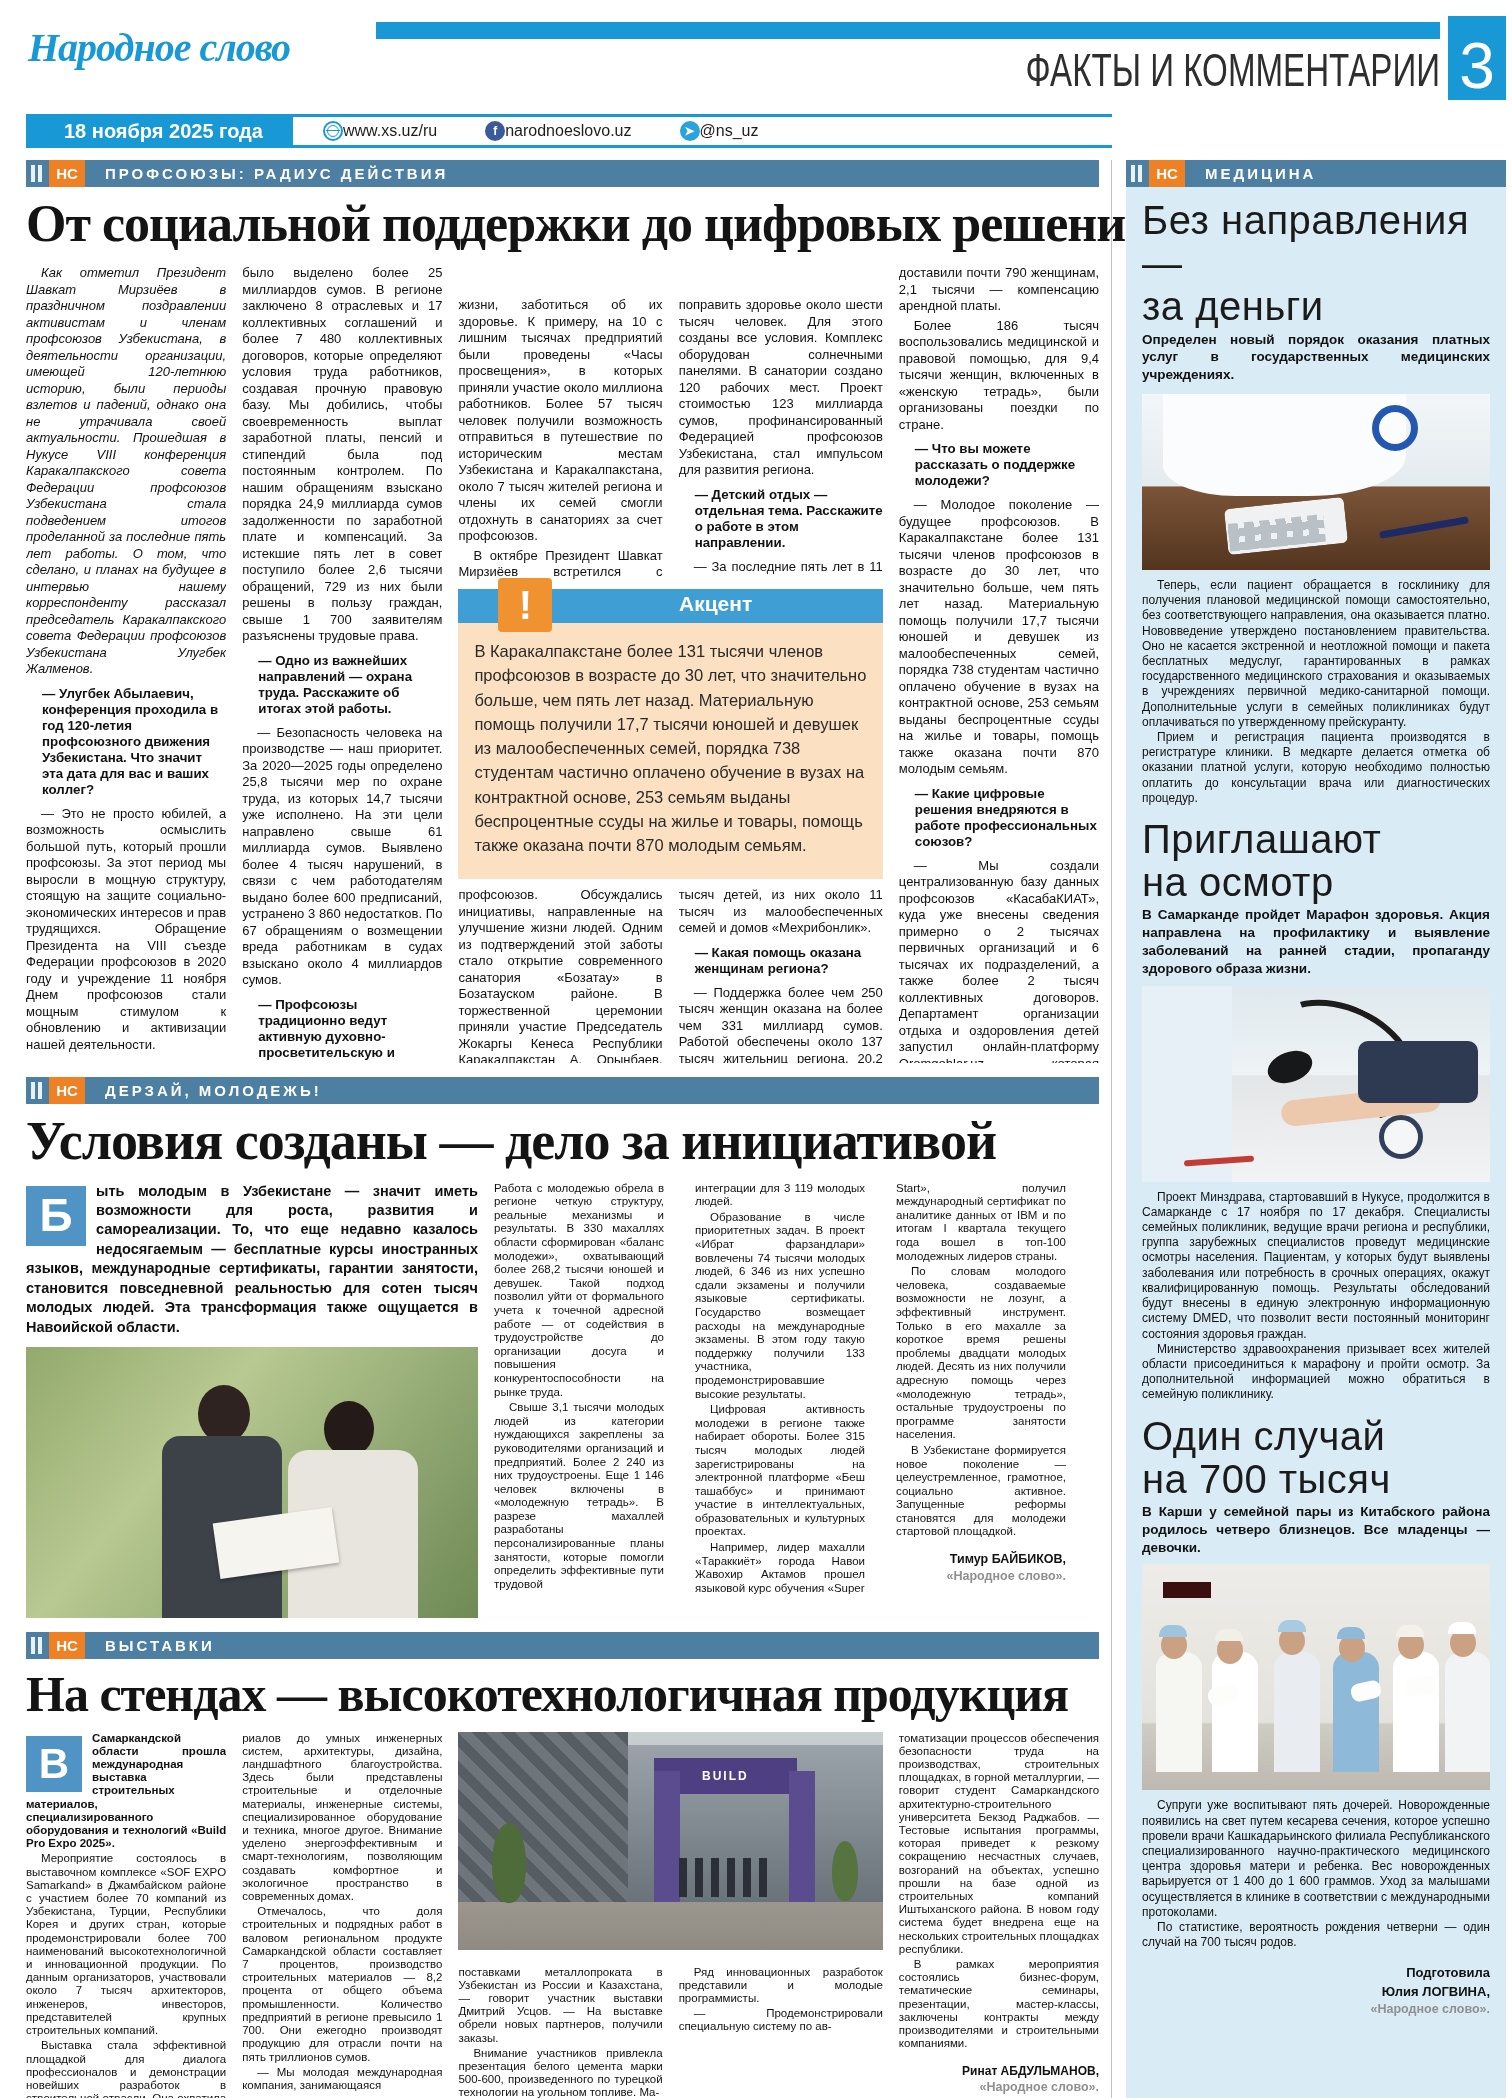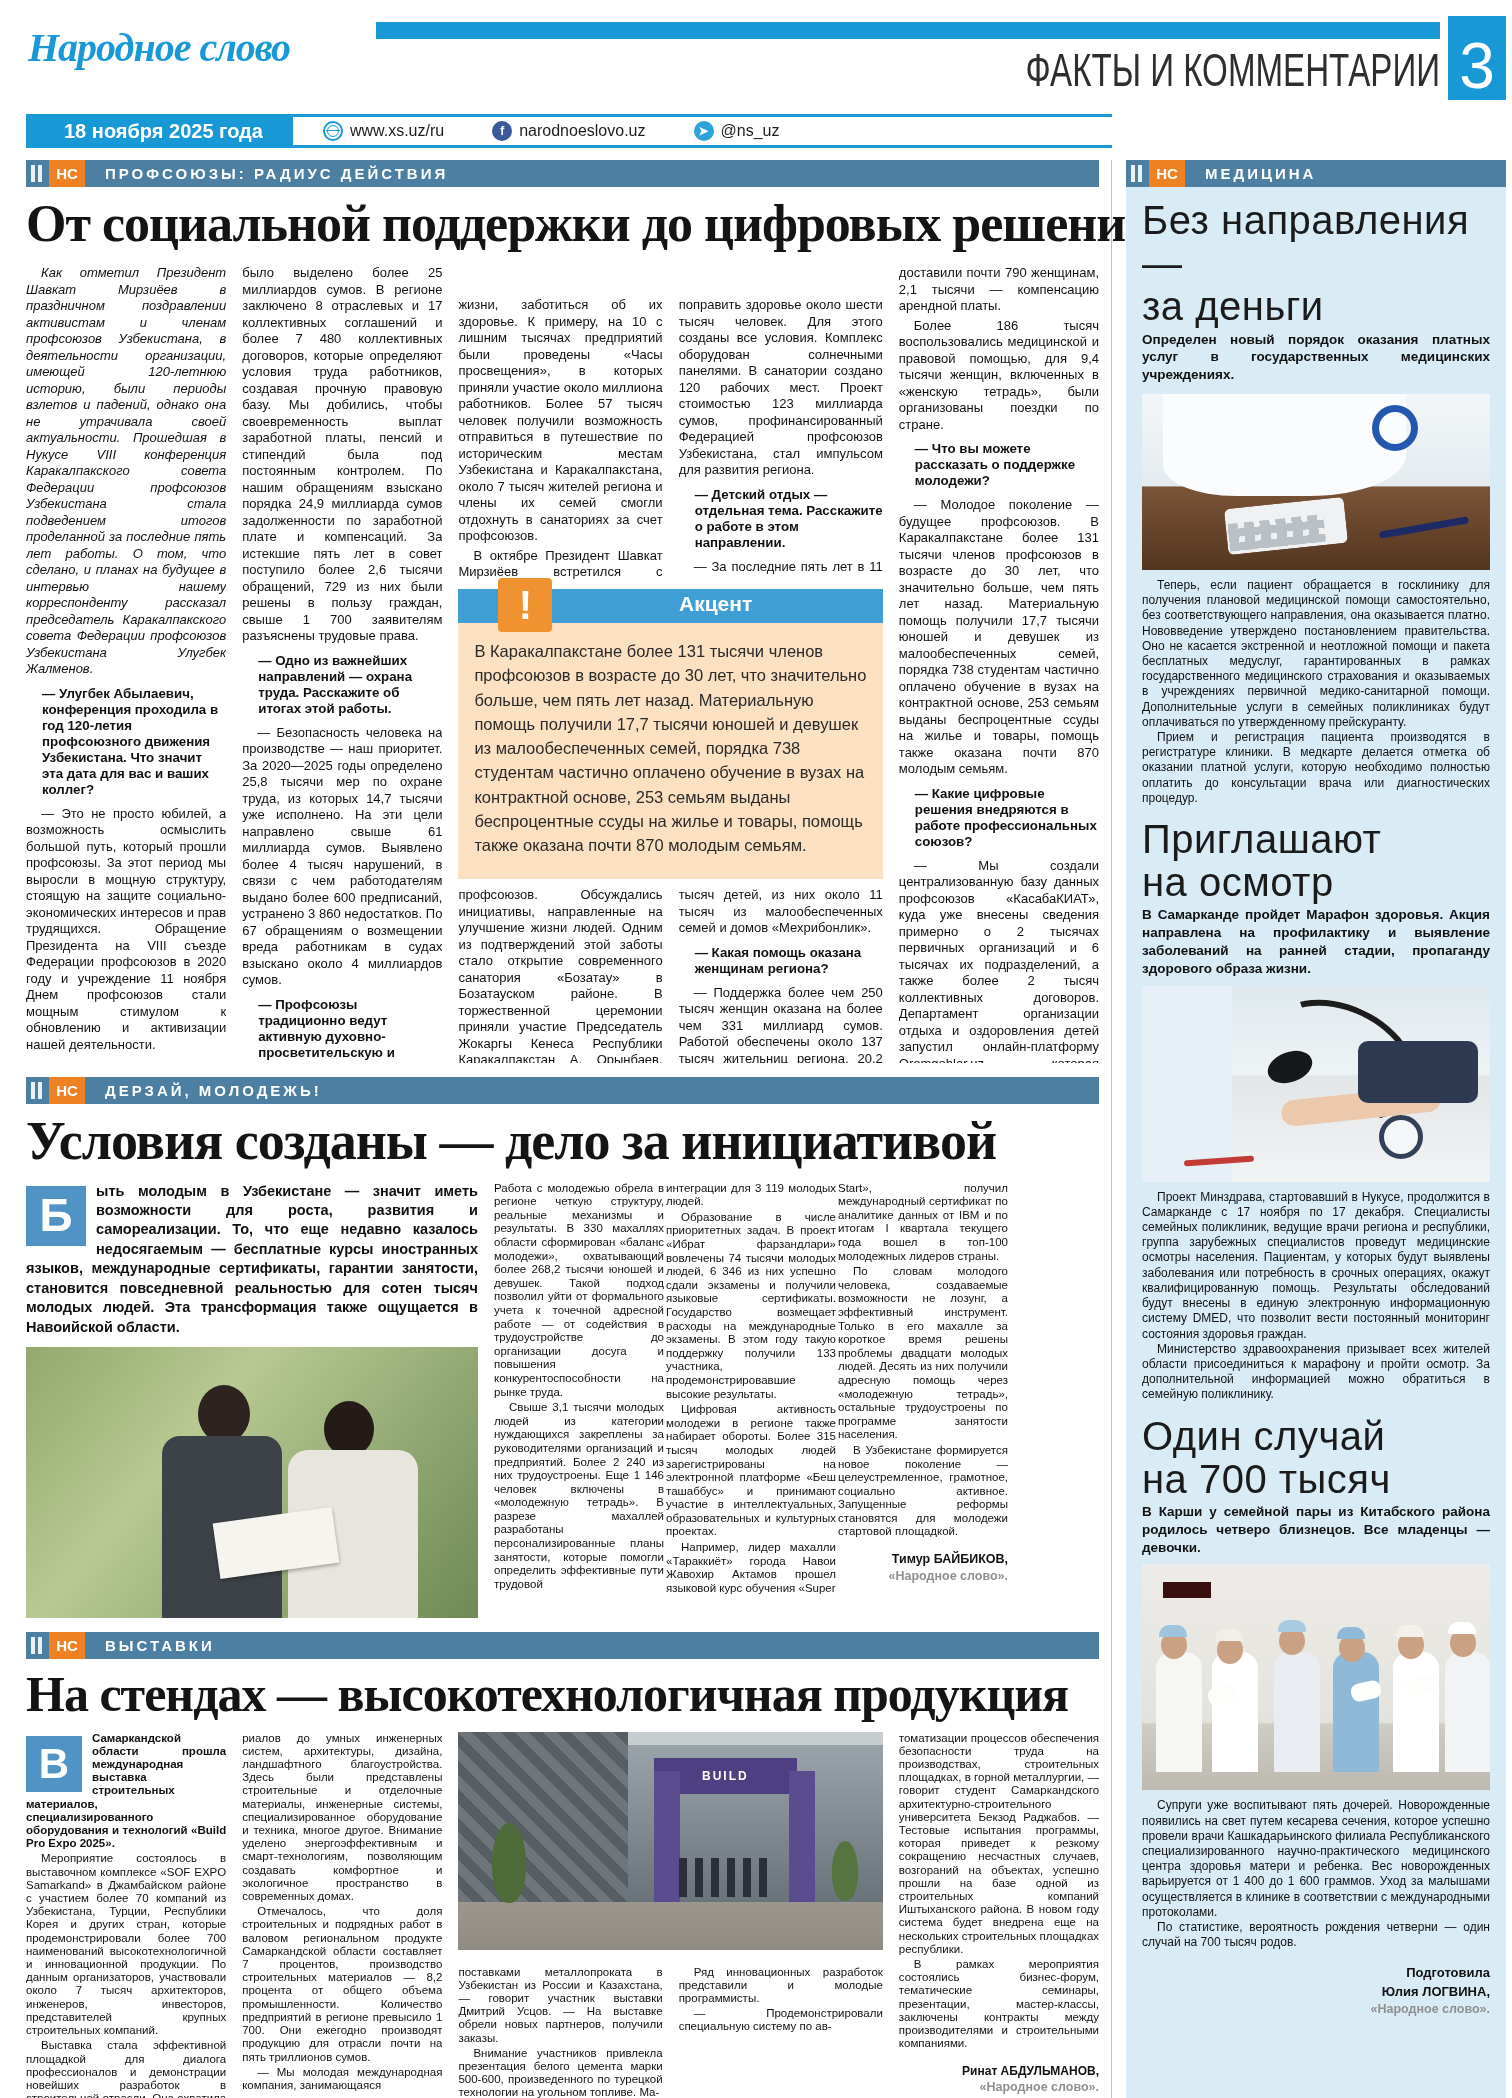--- a/index.html
+++ b/index.html
@@ -11,21 +11,21 @@
   .logo { position:absolute; left:2px; top:8px; font-family:"Liberation Serif", serif; font-style:italic; font-weight:bold; font-size:40px; color:#1899d6; letter-spacing:-1px; }
   .mast-right { position:absolute; left:350px; right:66px; top:6px; }
   .mast-bar { height:17px; background:#1899d6; }
   .mast-title { text-align:right; font-size:46px; color:#2e2e2e; white-space:nowrap; transform:scaleX(.72); transform-origin:100% 50%; margin-top:4px; }
   .page-num { position:absolute; right:0; top:0; width:58px; height:84px; background:#1899d6; color:#fff; font-size:64px; display:flex; align-items:flex-end; justify-content:center; line-height:1.05; }
 
   
   .date-strip { margin-top:10px; width:1086px; height:34px; display:flex; align-items:stretch; border-top:3px solid #1899d6; border-bottom:3px solid #1899d6; }
   .date-box { background:#1899d6; color:#fff; font-weight:bold; font-size:20px; display:flex; align-items:center; padding:0 30px 0 38px; }
   .contacts { flex:1; background:#fff; display:flex; align-items:center; gap:48px; padding-left:30px; font-size:16px; color:#1d1d1d; }
-  .contact { display:flex; align-items:center; gap:7px; text-decoration:none; color:#1d1d1d; }
+  .contact { display:flex; align-items:center; text-decoration:none; color:#1d1d1d; }
   .cicon { width:20px; height:20px; border-radius:50%; display:flex; align-items:center; justify-content:center; color:#fff; font-size:12px; font-weight:bold; }
   .cicon.globe { background:#fff; border:2px solid #1899d6; color:#1899d6; position:relative; }
   .cicon.globe::before { content:""; position:absolute; inset:2px; border-radius:50%; border:1px solid #1899d6; }
   .cicon.globe::after { content:""; position:absolute; left:1px; right:1px; top:7px; border-top:1px solid #1899d6; }
   .cicon.fb { background:#3a5a9b; }
   .cicon.tg { background:#2aa3dd; }
 
   
   .content { display:flex; margin-top:12px; gap:14px; }
   .main { width:1086px; border-right:1px solid #c2c2c2; padding-right:12px; }
@@ -65,21 +65,21 @@
   .byline .bold { font-weight:bold; }
   .byline .gray { font-weight:bold; color:#8f8f8f; font-size:12.5px; }
 
   
   .a2 { margin-top:14px; }
   .a2 .headline { font-size:54px; line-height:1.1; margin:8px 0 10px 0; white-space:nowrap; }
   .a2-body { display:flex; gap:16px; height:436px; overflow:hidden; }
   .a2-left { width:452px; display:flex; flex-direction:column; }
   .a2-intro { font-weight:bold; font-size:14.5px; line-height:1.34; text-align:justify; }
   .dropcap { float:left; width:60px; height:60px; background:#4f94c4; color:#fff; font-size:46px; font-weight:bold; display:flex; align-items:center; justify-content:center; margin:4px 10px 2px 0; }
-  .a2-cols { flex:1; display:flex; gap:2px; overflow:hidden; }
+  .a2-cols { flex:1; display:flex; gap:31px; overflow:hidden; }
   .a2-cols .colx { flex:0 0 170px; }
   .a2 .para { font-size:11.5px; line-height:13.6px; margin-bottom:2px; }
   .a2 .byline { font-size:12.5px; }
 
   
   .a3 { margin-top:14px; }
   .a3 .headline { font-size:50px; line-height:1.1; margin:8px 0 10px 0; white-space:nowrap; }
   .a3-body { display:flex; gap:16px; height:380px; overflow:hidden; }
   .a3 .para { font-size:11.5px; line-height:13.2px; margin-bottom:2px; }
   .a3 .para.lead { font-weight:bold; text-indent:0; }

